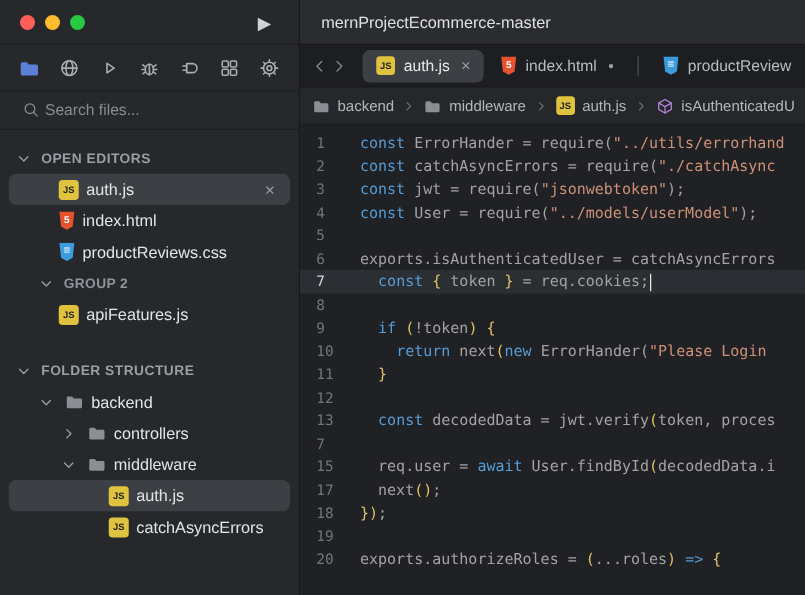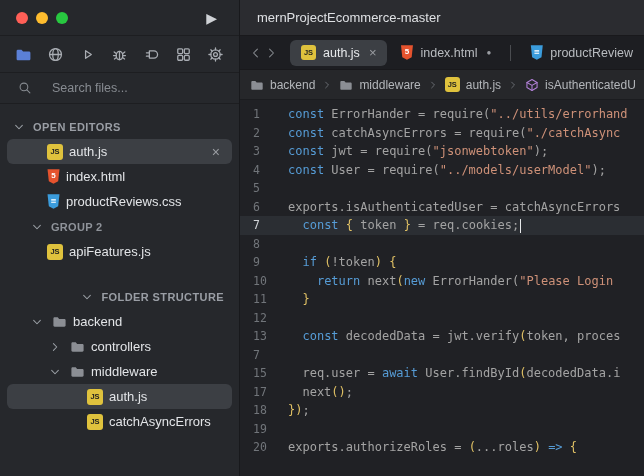--- a/index.html
+++ b/index.html
@@ -12,21 +12,21 @@
   
   .sidebar { width:240px; min-width:240px; background:#26282c; border-right:1px solid #18191c; display:flex; flex-direction:column; }
   .sb-titlebar { height:36px; display:flex; align-items:center; padding:0 16px; border-bottom:1px solid #1d1e21; position:relative; }
   .traffic { display:flex; gap:8px; }
   .tl { width:12px; height:12px; border-radius:50%; }
   .sb-play { position:absolute; right:22px; top:9px; font-size:14px; color:#cfd2d6; line-height:18px; cursor:default; }
   .sb-activity { height:37px; display:flex; align-items:center; justify-content:space-between; padding:0 14px; border-bottom:1px solid #1d1e21; }
   .act-ic { width:18px; height:18px; color:#a9adb3; display:flex; align-items:center; justify-content:center; }
   .act-ic svg { width:17px; height:17px; }
   .act-ic.active { color:#5b80d6; }
-  .sb-search { height:31px; display:flex; align-items:center; gap:20px; padding:0 18px; border-bottom:1px solid #1d1e21; color:#878b91; }
+  .sb-search { height:31px; display:flex; align-items:center; gap:4px; padding:0 18px; border-bottom:1px solid #1d1e21; color:#878b91; }
   .sb-search svg { width:14px; height:14px; }
   .sb-search input { background:transparent; border:none; outline:none; color:#b9bcc0; font-size:12.5px; width:150px; font-family:"Liberation Sans",sans-serif; }
   .sb-search input::placeholder { color:#878b91; }
   .sb-tree { flex:1; padding-top:10px; overflow:hidden; }
   .trow { height:25px; display:flex; align-items:center; gap:6px; margin:0 7px; border-radius:6px; padding-right:8px; white-space:nowrap; }
   .trow.selected { background:#3c3f44; }
   .trow .chev { width:16px; min-width:16px; height:16px; color:#9ba0a6; display:flex; align-items:center; justify-content:center; }
   .trow .chev svg { width:14px; height:14px; }
   .trow .spacer { width:16px; min-width:16px; }
   .hdr-label { font-size:11px; font-weight:700; letter-spacing:.4px; color:#9a9ea5; }
@@ -174,21 +174,21 @@
               <path d="M4.2 6.2L8 10L11.8 6.2"></path>
             </svg>
           </span>
           <span class="grp-label">GROUP 2</span>
         </div>
         <div class="trow" style="padding-left: 40px;">
           <span class="bdg js">JS</span>
           <span class="file-label">apiFeatures.js</span>
         </div>
         <div class="tree-gap"></div>
-        <div class="trow" style="padding-left: 4px; justify-content: flex-end;">
+        <div class="trow" style="padding-left: 4px;">
           <span class="chev">
             <svg viewBox="0 0 16 16" fill="none" stroke="currentColor" stroke-width="1.2" stroke-linecap="round" stroke-linejoin="round">
               <path d="M4.2 6.2L8 10L11.8 6.2"></path>
             </svg>
           </span>
           <span class="hdr-label">FOLDER STRUCTURE</span>
         </div>
         <div class="trow" style="padding-left: 22px;">
           <span class="chev">
             <svg viewBox="0 0 16 16" fill="none" stroke="currentColor" stroke-width="1.2" stroke-linecap="round" stroke-linejoin="round">

